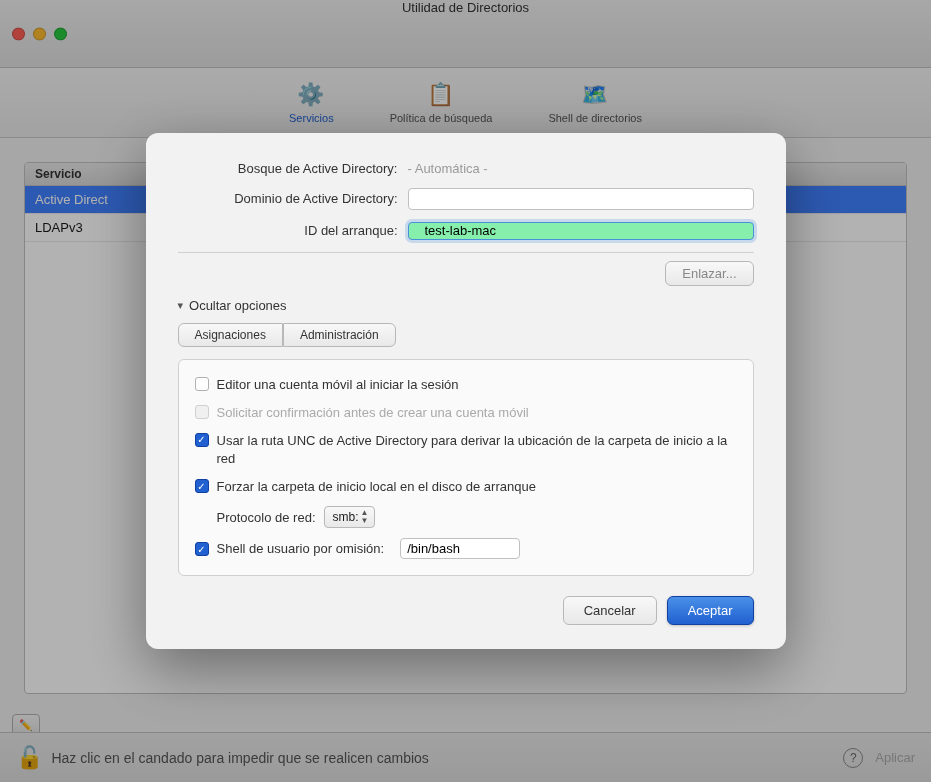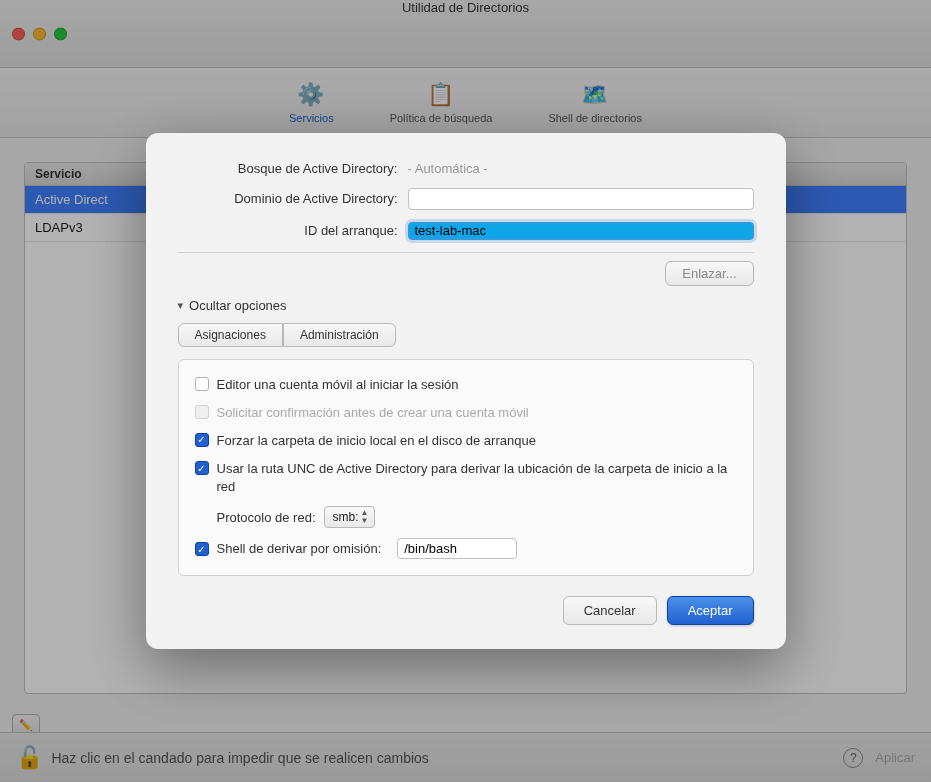--- a/index.html
+++ b/index.html
@@ -220,23 +220,23 @@
     }
     .form-value {
       color: #999;
       font-size: 13px;
     }
     .form-input {
       flex: 1;
       height: 18px;
       border: 1.5px solid #4a90d9;
       border-radius: 4px;
-      padding: 0 6px;
-      font-size: 13px;
-      background: #0ea5e9;
+      padding: 0 16px;
+      font-size: 13px;
+      background: #86efac;
       outline: none;
       box-shadow: 0 0 0 3px rgba(74,144,217,0.25);
     }
     .form-input-empty {
       flex: 1;
       height: 22px;
       border: 1px solid #c0c0c0;
       border-radius: 4px;
       padding: 0 6px;
       font-size: 13px;
@@ -517,42 +517,42 @@
         <span class="option-label">Editor una cuenta móvil al iniciar la sesión</span>
       </div>
 
       <div class="option-row">
         <div class="checkbox disabled"></div>
         <span class="option-label disabled">Solicitar confirmación antes de crear una cuenta móvil</span>
       </div>
 
       <div class="option-row">
         <div class="checkbox checked"></div>
-        <span class="option-label">Forzar la carpeta de inicio local en el disco de arranque</span>
+        <span class="option-label">Usar la ruta UNC de Active Directory para derivar la ubicación de la carpeta de inicio a la red</span>
       </div>
 
       <div class="option-row">
         <div class="checkbox checked"></div>
-        <span class="option-label">Usar la ruta UNC de Active Directory para derivar la ubicación de la carpeta de inicio a la red</span>
+        <span class="option-label">Forzar la carpeta de inicio local en el disco de arranque</span>
       </div>
 
       <div class="inline-field-row">
         <span class="inline-label">Protocolo de red:</span>
         <div class="inline-select">
           <span>smb:</span>
           <div class="inline-select-arrows">
             <span>▲</span>
             <span>▼</span>
           </div>
         </div>
       </div>
 
       <div class="option-row" style="align-items:center;">
         <div class="checkbox checked"></div>
-        <span class="option-label">Shell de derivar por omisión:</span>
+        <span class="option-label">Shell de usuario por omisión:</span>
         <input class="inline-text-input" type="text" style="margin-left: 8px;" value="/bin/bash">
       </div>
 
     </div>
 
     <div class="modal-footer">
       <button class="btn-cancelar">Cancelar</button>
       <button class="btn-aceptar">Aceptar</button>
     </div>
 

